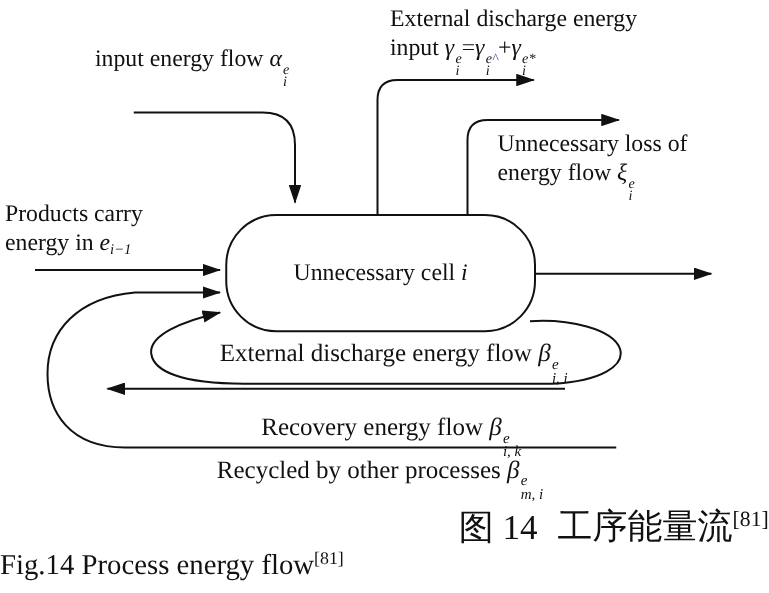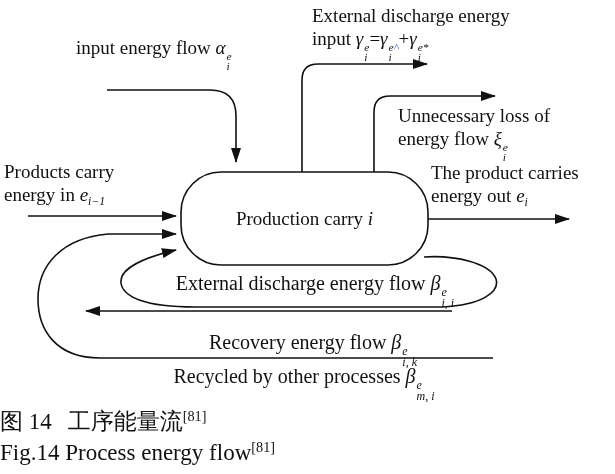--- a/index.html
+++ b/index.html
@@ -22,21 +22,21 @@
   }
   .ss .up,.ss .dn{white-space:nowrap;display:block;}
   .caret{color:#3b4fa8;}
   sub.simple{font-size:0.62em;font-style:italic;vertical-align:-0.30em;line-height:1;}
   .cell-label{
     position:absolute;left:181px;top:172px;width:247px;height:93px;
     display:flex;align-items:center;justify-content:center;
     font-size:19px;
   }
   .beta-line{position:absolute;font-size:20px;line-height:24px;white-space:nowrap;text-align:center;}
-  .cap-zh{position:absolute;left:0;top:401px;width:615px;text-align:left;font-size:23px;line-height:30px;}
+  .cap-zh{position:absolute;left:0;top:401px;width:615px;text-align:right;font-size:28px;line-height:30px;}
   .cap-en{position:absolute;left:0;top:433px;width:615px;text-align:left;font-size:23px;line-height:28px;}
   .refsup{font-size:0.62em;vertical-align:0.55em;font-style:normal;}
   .zh-prefix{margin-right:16px;}
 </style>
 </head>
 <body>
 
 <div class="fig">
 
   <svg width="615" height="474" viewBox="0 0 615 474">
@@ -96,27 +96,23 @@
           <span class="up">e</span>
           <span class="dn">i</span>
         </span></div>
   </div>
 
   <div class="lbl" style="left:4px;top:160px;">
     <div>Products carry</div>
     <div><span>energy in </span><span class="it">e</span><sub class="simple">i−1</sub></div>
   </div>
 
-  <div class="lbl" style="left:431px;top:161px;">
-    <div>The product carries</div>
-    <div><span>energy out </span><span class="it">e</span><sub class="simple">i</sub></div>
-  </div>
 
   <div class="cell-label">
-    <span><span>Production carry </span><span class="it">i</span></span>
+    <span><span>Unnecessary cell </span><span class="it">i</span></span>
   </div>
 
   <div class="beta-line" style="left:120px;top:271px;width:390px;">
     <span>External discharge energy flow </span><span class="it">β</span><span class="ss">
         <span class="up">e</span>
         <span class="dn">i, i</span>
       </span>
   </div>
 
   <div class="beta-line" style="left:103px;top:330px;width:420px;">

